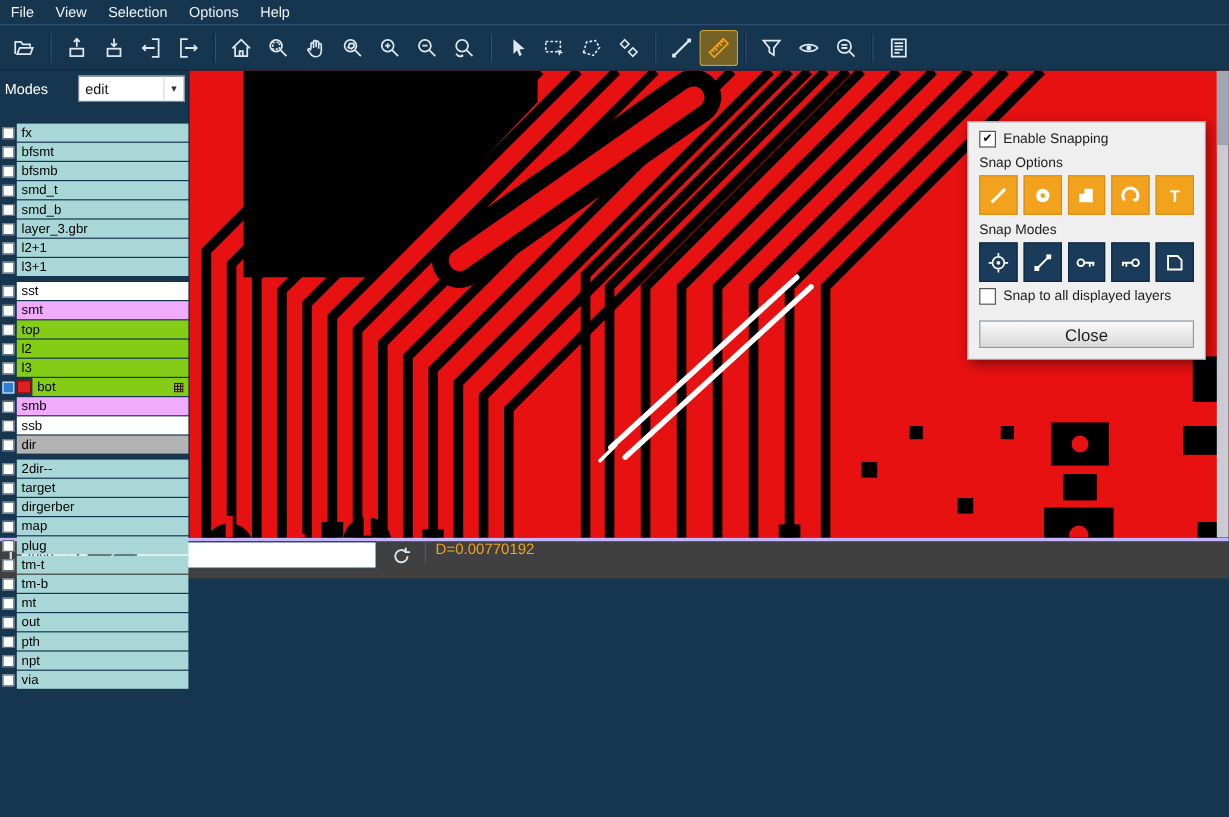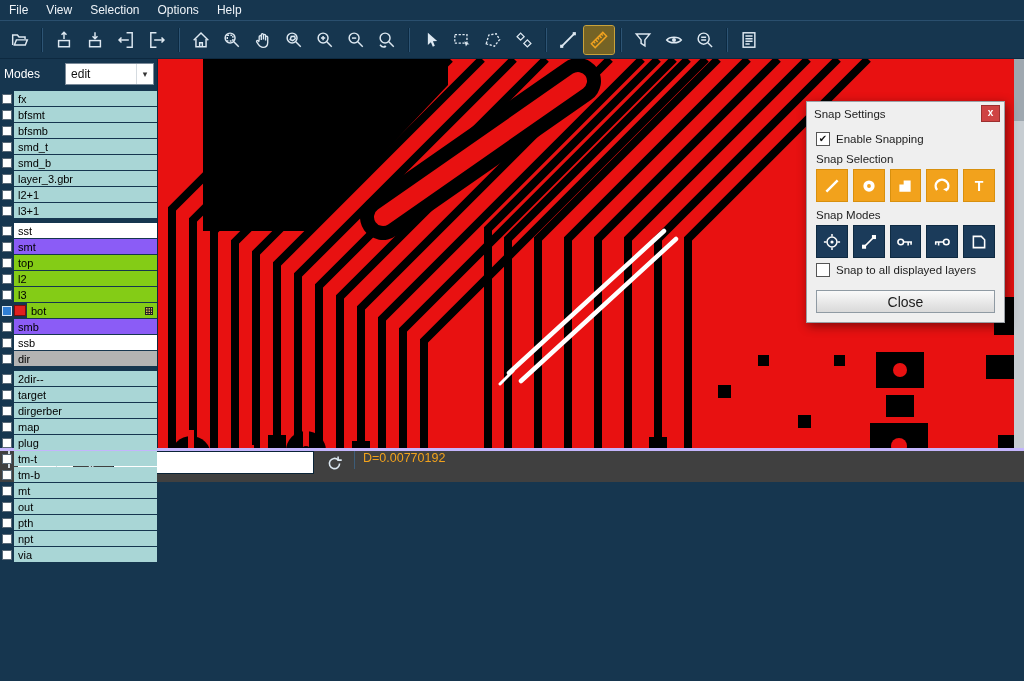--- a/index.html
+++ b/index.html
@@ -17,28 +17,28 @@
   .tb-btn.active{background:#756325;outline:1px solid #c9a23a;}
   .tb-sep{width:1px;height:24px;background:#0c2a42;border-right:1px solid #2d5474;margin:0 5px;}
 
   
   .main{flex:1;display:flex;min-height:0;}
   .sidebar{width:157px;background:#16364f;position:relative;border-right:1px solid #0d2940;flex:0 0 auto;}
   .step-row{display:flex;align-items:center;gap:5px;padding:4px 3px 4px 4px;}
   .step-label{color:#fff;font-size:12px;}
   .step-select{flex:1;height:20px;background:#fff;border:1px solid #7a8a99;display:flex;align-items:center;font-size:12px;padding-left:5px;color:#111;margin-left:20px;}
   .chev{margin-left:auto;width:16px;height:100%;display:flex;align-items:center;justify-content:center;font-size:9px;color:#333;border-left:1px solid #d5dbe0;}
-  .layer-list{margin-top:2px;border-radius:23px;}
+  .layer-list{margin-top:14px;border-radius:23px;}
   .layer-row{display:flex;align-items:stretch;height:15px;margin-bottom:1px;}
   .cb-cell{width:14px;display:flex;align-items:center;justify-content:center;flex:0 0 auto;}
   .cb{width:8px;height:8px;background:#fff;border:1px solid #5a6a77;}
   .cb.sel{background:#2f7fd6;border-color:#d6e7f7;}
   .swatch{width:10px;margin:2px 1px 2px 0;border:1px solid #7a0c0c;flex:0 0 auto;}
   .layer-name{flex:1;font-size:11px;padding-left:4px;color:#000;display:flex;align-items:center;min-width:0;}
-  .c-cyan{background:#a9d6d6;} .c-green{background:#8b5cf6;} .c-orange{background:#84cc16;}
+  .c-cyan{background:#a9d6d6;} .c-green{background:#f0abfc;} .c-orange{background:#84cc16;}
   .c-white{background:#ffffff;} .c-gray{background:#b3b3b3;}
   .grid-ic{margin-left:auto;margin-right:4px;display:flex;align-items:center;}
   .gap{height:4px;}
   .coords{position:absolute;left:8px;bottom:8px;color:#fff;font-size:12.5px;line-height:1.6;}
 
   
   .canvas{flex:1;position:relative;background:#e81111;overflow:hidden;}
   .canvas svg.board{position:absolute;left:0;top:0;}
   .scrollbar{position:absolute;right:0;top:0;width:10px;height:100%;background:#c7cdd2;}
   .scroll-thumb{position:absolute;top:0;left:0;width:100%;height:62px;background:#9fa8b0;}
@@ -557,30 +557,26 @@
           <path d="M363 322L518 180" stroke-width="4.5"></path>
           <path d="M342 325L355 312" stroke-width="3"></path>
         </g>
       </svg>
 
       <div class="scrollbar">
         <div class="scroll-thumb"></div>
       </div>
 
       <div class="dialog">
-        <div class="dlg-title">
-          <span>Snap Settings</span>
-          <div class="dlg-close">x</div>
-        </div>
         <div class="dlg-body">
           <div class="chk-row">
             <div class="chk">✔</div>
             <span>Enable Snapping</span>
           </div>
-          <div class="sec-label">Snap Selection</div>
+          <div class="sec-label">Snap Options</div>
           <div class="btn-row">
               <div class="snap-btn feature">
                 <svg width="18" height="18" viewBox="0 0 16 16">
                   <path d="M3 13L13 3" stroke="#fff" stroke-width="2.2" fill="none"></path>
                 </svg>
               </div>
               <div class="snap-btn feature">
                 <svg width="18" height="18" viewBox="0 0 16 16">
                   <circle cx="8" cy="8" r="5" fill="#fff"></circle>
                   <circle cx="8" cy="8" r="1.7" fill="#f2a21c"></circle>

